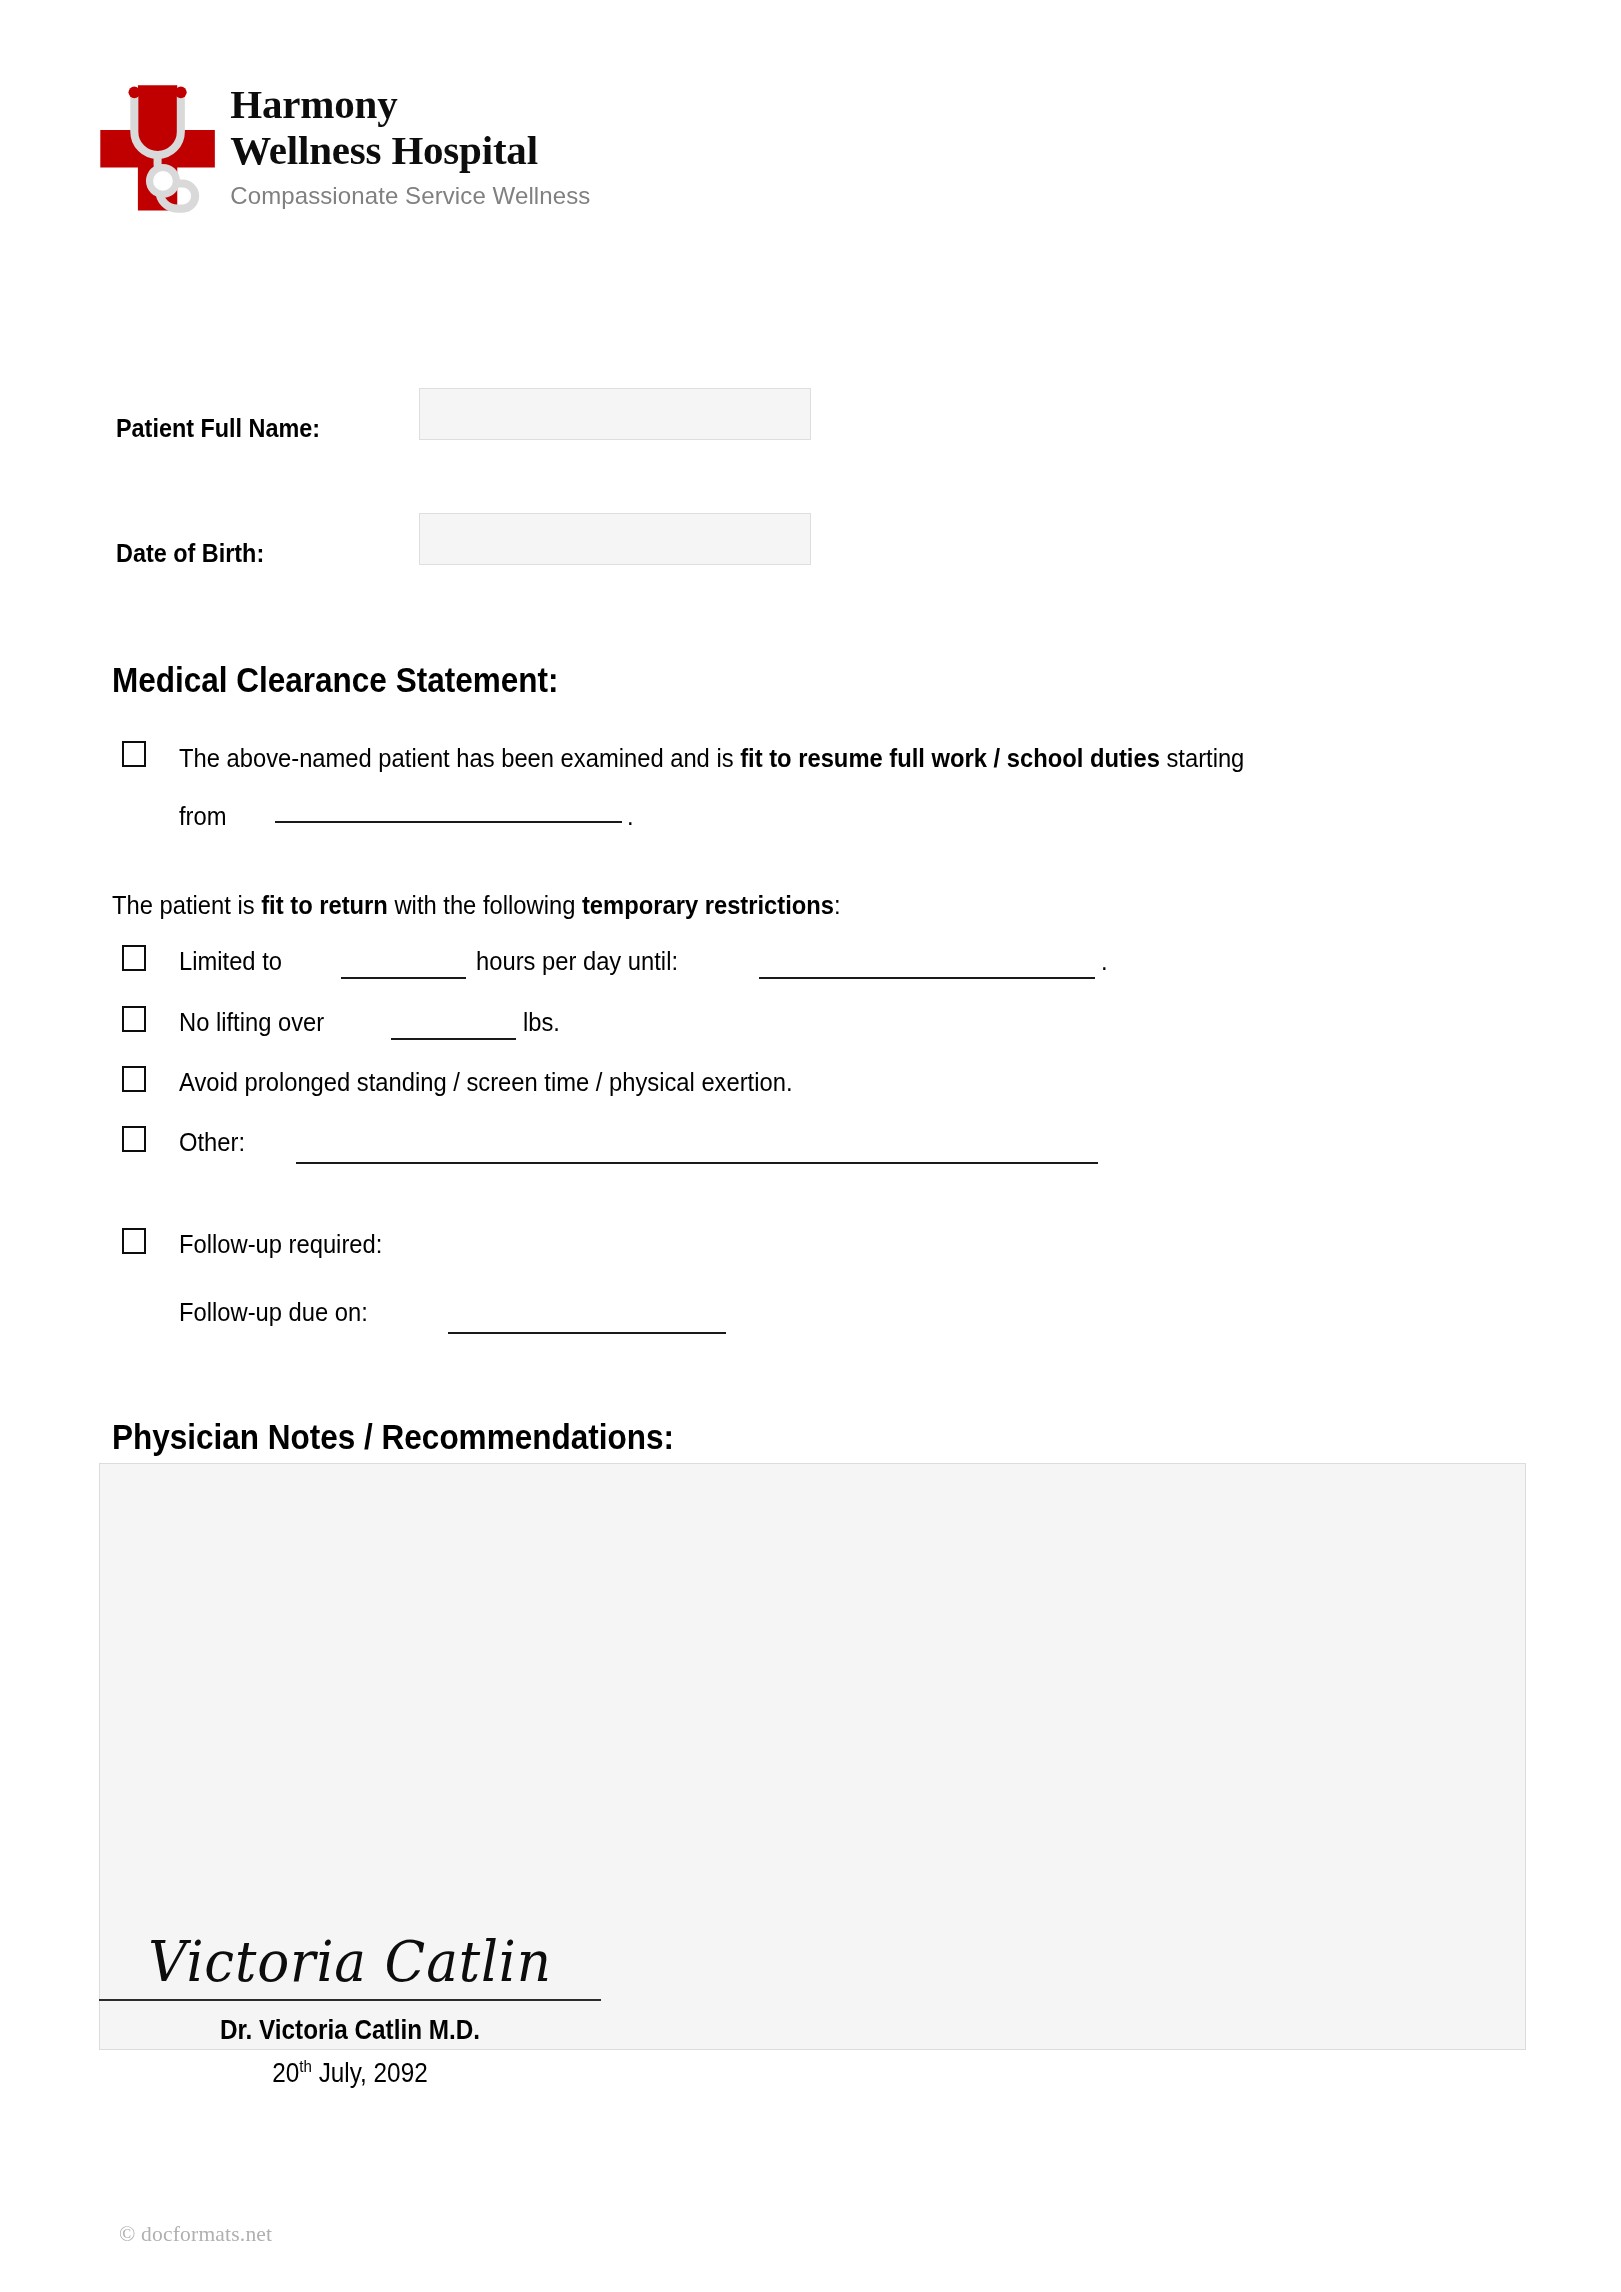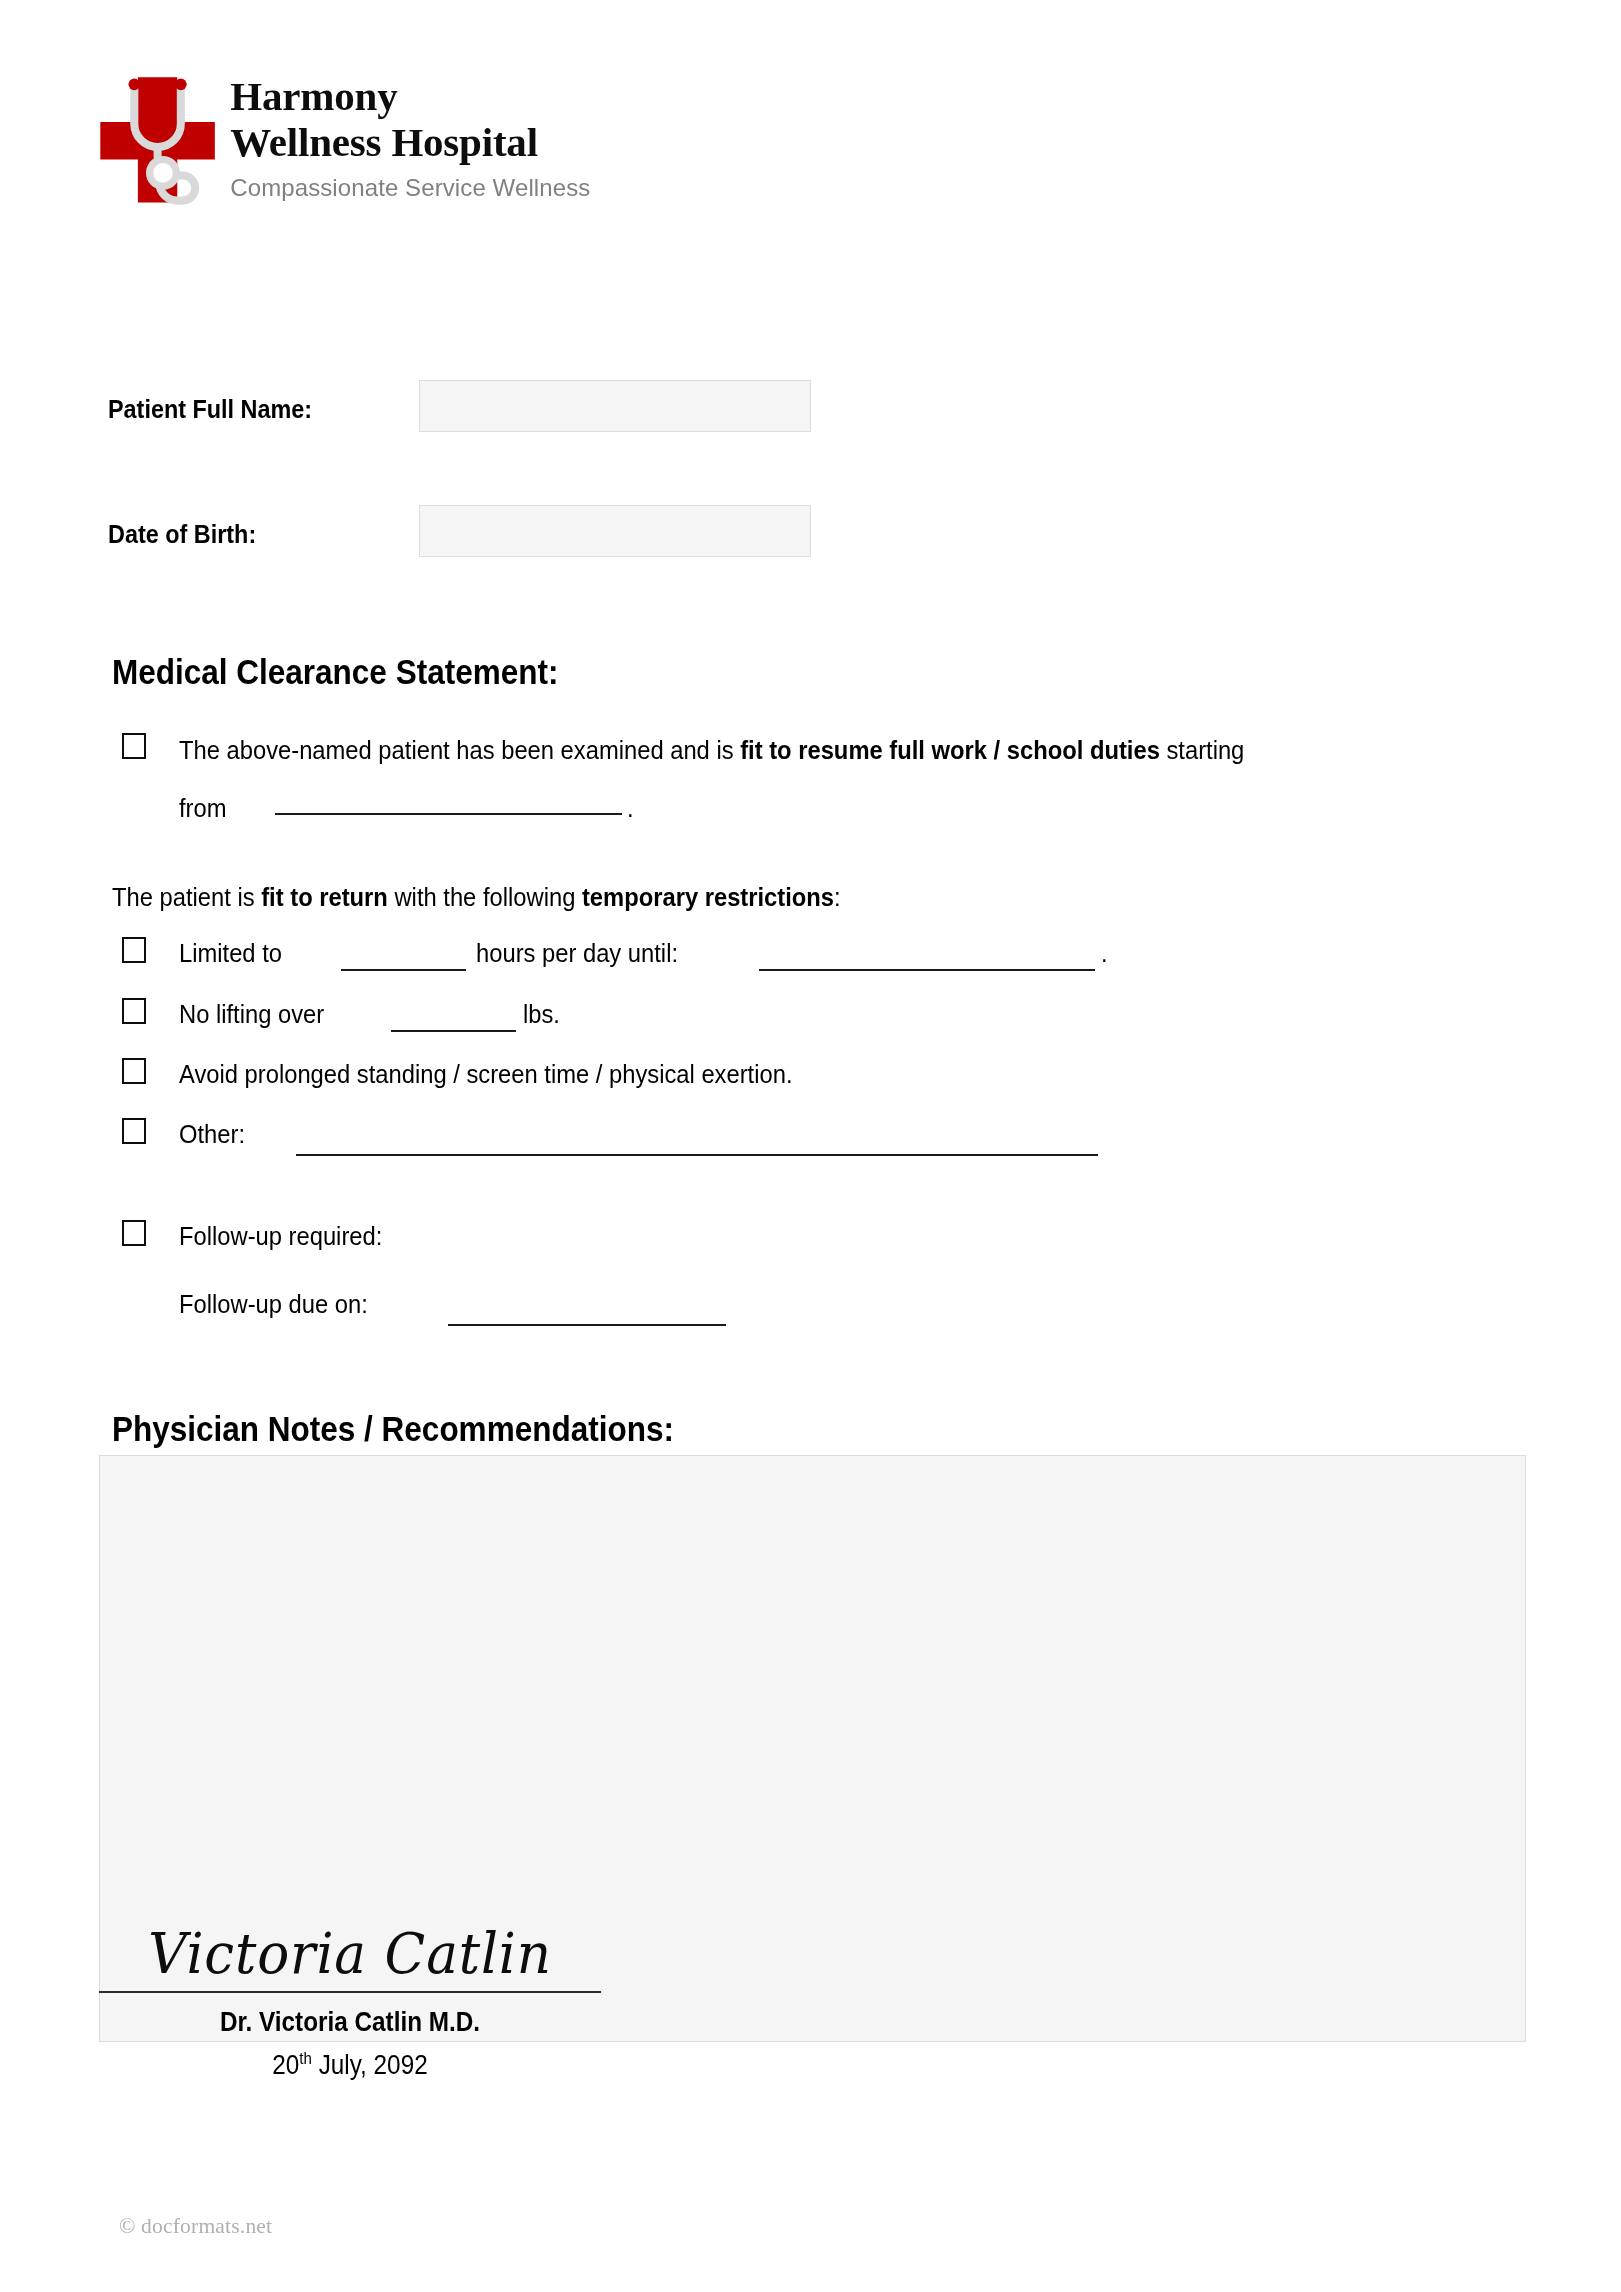--- a/index.html
+++ b/index.html
@@ -14,20 +14,21 @@
     color: #000000;
     position: relative;
     overflow: hidden;
   }
 
   .page {
     position: relative;
     width: 1621px;
     height: 2212px;
     box-sizing: border-box;
+    margin-top: 8px;
   }
 
   
   .header {
     position: absolute;
     left: 0; top: 0;
     width: 1621px;
     height: 269px;
   }
   .brand {
@@ -98,23 +99,23 @@
     line-height: 1.32;
     transform: scaleX(0.88);
     transform-origin: right center;
     white-space: nowrap;
   }
   .doc-addr .doctor { font-weight: 700; }
 
   
   .field-row {
     position: absolute;
-    left: 108px;
+    left: 116px;
     display: flex;
-    align-items: flex-start;
+    align-items: center;
   }
   .field-label {
     font-weight: 700;
     font-size: 26px;
     transform: scaleX(0.9);
     transform-origin: left center;
     white-space: nowrap;
   }
   .field-box {
     position: absolute;

